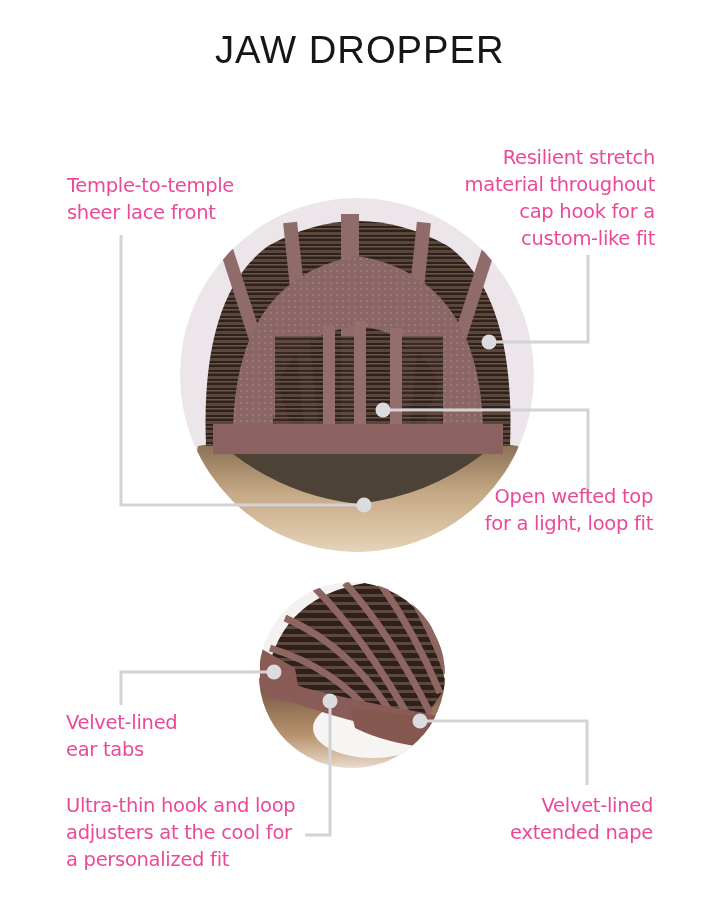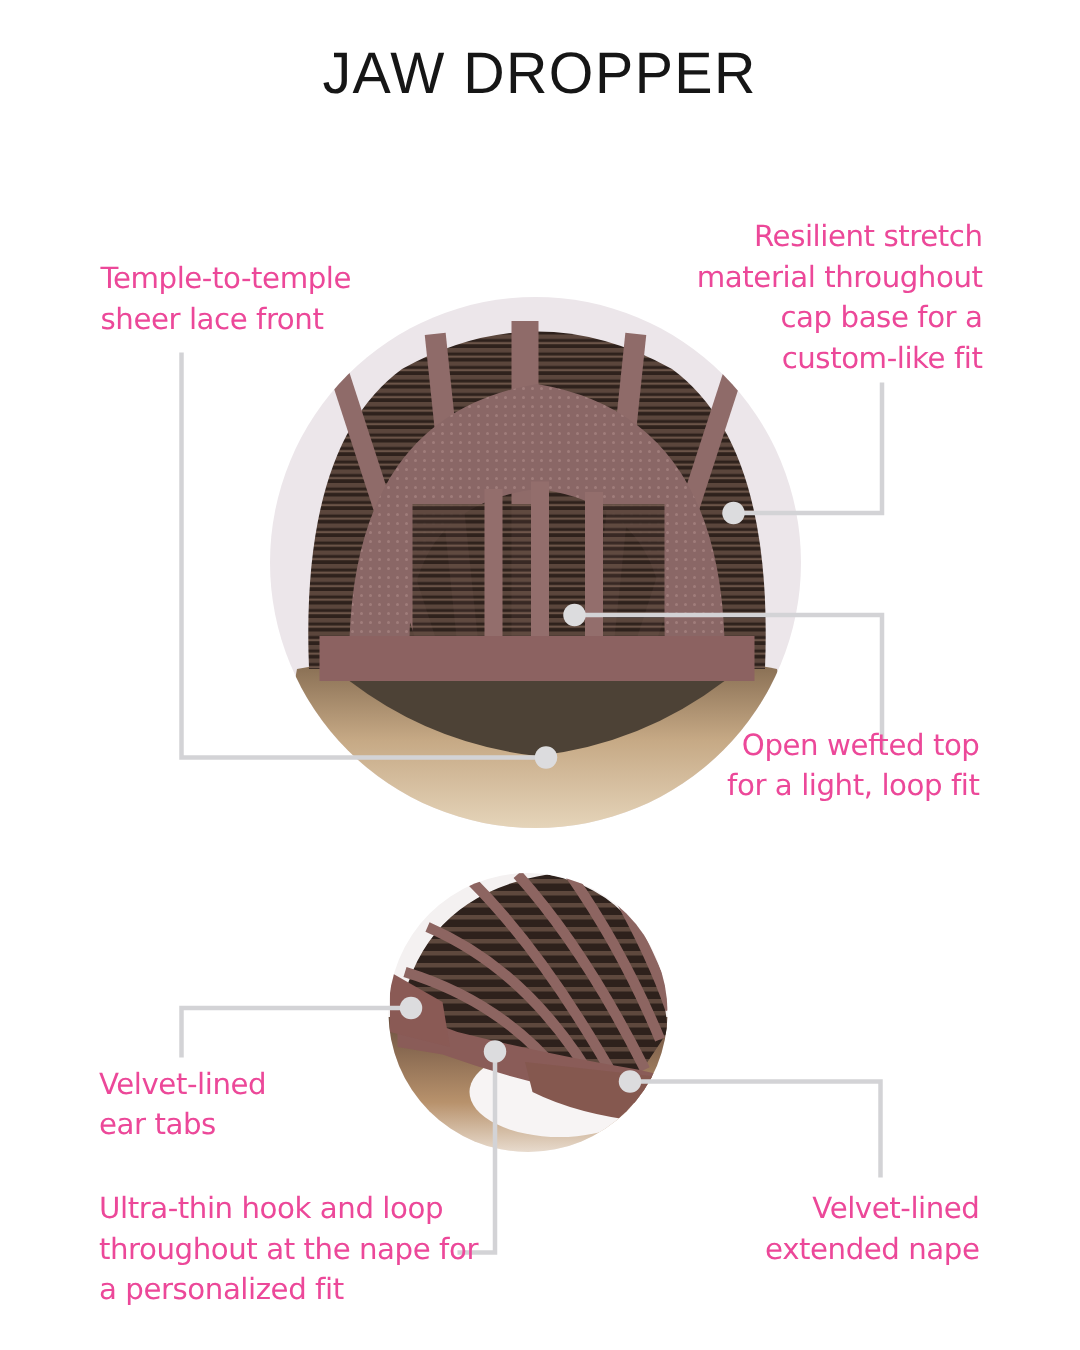--- a/index.html
+++ b/index.html
@@ -124,36 +124,36 @@
 </svg>
 
 <div class="label" style="left:67px;top:172px;">
   <span class="line">Temple-to-temple</span>
   <span class="line">sheer lace front</span>
 </div>
 
 <div class="label right" style="right:65px;top:144px;">
   <span class="line">Resilient stretch</span>
   <span class="line">material throughout</span>
-  <span class="line">cap base for a</span>
+  <span class="line">cap hook for a</span>
   <span class="line">custom-like fit</span>
 </div>
 
 <div class="label right" style="right:67px;top:483px;">
   <span class="line">Open wefted top</span>
   <span class="line">for a light, loop fit</span>
 </div>
 
 <div class="label" style="left:66px;top:709px;">
   <span class="line">Velvet-lined</span>
   <span class="line">ear tabs</span>
 </div>
 
 <div class="label" style="left:66px;top:792px;">
   <span class="line">Ultra-thin hook and loop</span>
-  <span class="line">throughout at the nape for</span>
+  <span class="line">adjusters at the cool for</span>
   <span class="line">a personalized fit</span>
 </div>
 
 <div class="label right" style="right:67px;top:792px;">
   <span class="line">Velvet-lined</span>
   <span class="line">extended nape</span>
 </div>
 
 </body></html>

